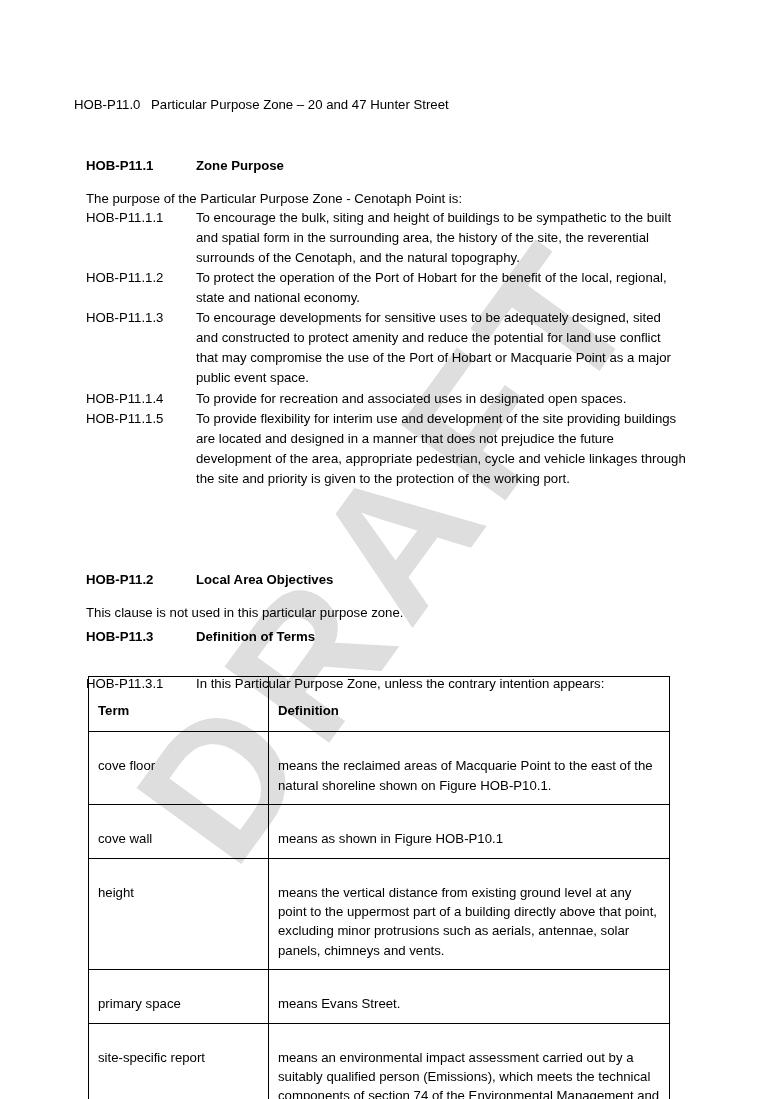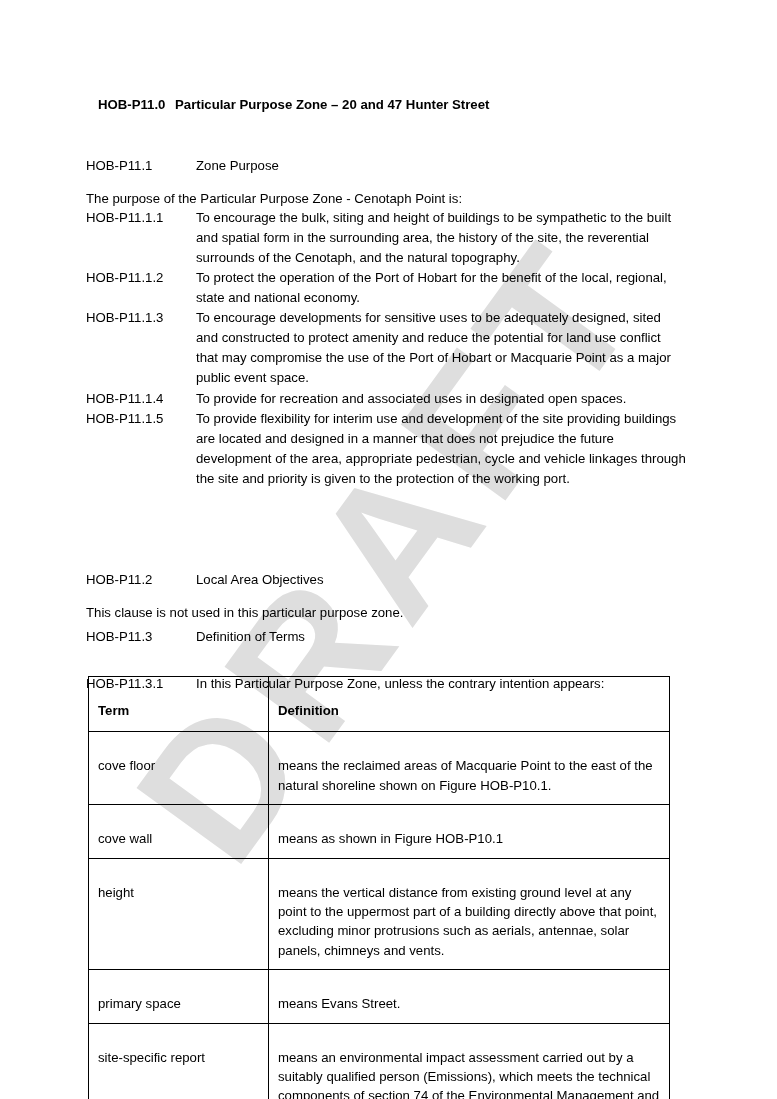--- a/index.html
+++ b/index.html
@@ -48,37 +48,37 @@
 
   
   #content {
     position: relative;
     z-index: 2;
     padding: 0;
   }
 
   .doc-title {
     position: absolute;
-    left: 98px;
+    left: 74px;
     top: 96px;
     width: 600px;
     font-size: 13.2px;
-    font-weight: bold;
+    font-weight: normal;
     line-height: 1.35;
   }
   .doc-title .lbl { display: inline-block; width: 77px; }
 
   .section {
     position: absolute;
     left: 86px;
     width: 600px;
   }
   .sec-head {
     font-size: 13.2px;
-    font-weight: normal;
+    font-weight: bold;
     line-height: 1.35;
     display: flex;
   }
   .sec-head .lbl { display: block; width: 110px; flex: none; }
   .sec-head .txt { display: block; text-align: right; }
 
   .plain-para {
     font-size: 13.2px;
     line-height: 1.45;
     margin-top: 14px;

